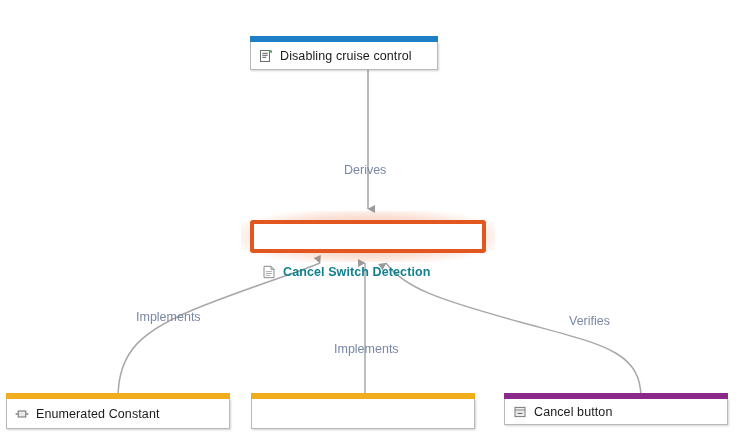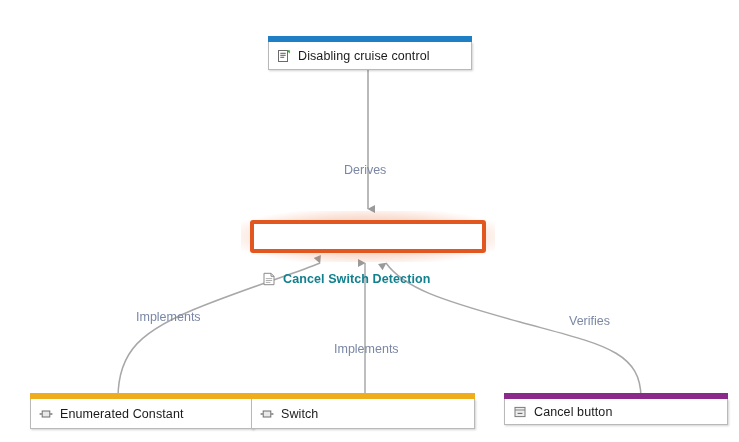--- a/index.html
+++ b/index.html
@@ -80,21 +80,21 @@
     border-radius: 3px;
     box-sizing: border-box;
     background: #ffffff;
     z-index: 1;
   }
   .sel-inner {
     position: absolute;
     left: 4px; top: 4px; right: 4px; bottom: 4px;
     background: #ffffff;
     display: flex;
-    align-items: flex-start;
+    align-items: center;
     z-index: 2;
     margin-top: 48px;
   }
   .node-label.selected-label {
     color: #11808f;
     font-weight: bold;
     font-size: 12.5px;
   }
 
   
@@ -136,21 +136,21 @@
     <path d="M 365,398 L 365,263" fill="none" stroke="#a8a8a8" stroke-width="1.5" marker-end="url(#arrow-up)"></path>
 
     <path d="M 641,398 C 641,350 600,344 520,322 C 440,300 404,288 386,263" fill="none" stroke="#a8a8a8" stroke-width="1.5" marker-end="url(#arrow-up)"></path>
   </svg>
 
   <div class="edge-label" style="left:344px; top:163px;">Derives</div>
   <div class="edge-label" style="left:136px; top:310px;">Implements</div>
   <div class="edge-label" style="left:334px; top:342px;">Implements</div>
   <div class="edge-label" style="left:542px; top:314px;margin-left:27px;">Verifies</div>
 
-  <div class="node" style="left:268px; top:42px; width:204px; height:28px;">
+  <div class="node" style="left:250px; top:42px; width:188px; height:28px;">
     <div class="node-accent" style="background:#1f7fc4;"></div>
     <div class="node-body">
       <svg class="icon" viewBox="0 0 14 14">
         <rect x="1.5" y="1.5" width="9" height="11" fill="#ffffff" stroke="#6b6b6b" stroke-width="1"></rect>
         <line x1="3.3" y1="4.3" x2="8.7" y2="4.3" stroke="#4a4a4a" stroke-width="0.9"></line>
         <line x1="3.3" y1="6.3" x2="8.7" y2="6.3" stroke="#4a4a4a" stroke-width="0.9"></line>
         <line x1="3.3" y1="8.3" x2="7.2" y2="8.3" stroke="#4a4a4a" stroke-width="0.9"></line>
         <path d="M 9.2,1.2 L 12.8,1.2 L 12.8,4.6 Z" fill="#3fa03f"></path>
       </svg>
       <span class="node-label">Disabling cruise control</span>
@@ -167,42 +167,34 @@
           <path d="M 9,1.3 L 9,4.3 L 12,4.3" fill="none" stroke="#8a8a8a" stroke-width="1"></path>
           <line x1="3.8" y1="6.6" x2="10.2" y2="6.6" stroke="#9a9a9a" stroke-width="0.8"></line>
           <line x1="3.8" y1="8.5" x2="10.2" y2="8.5" stroke="#9a9a9a" stroke-width="0.8"></line>
           <line x1="3.8" y1="10.4" x2="8.4" y2="10.4" stroke="#9a9a9a" stroke-width="0.8"></line>
         </svg>
         <span class="node-label selected-label">Cancel Switch Detection</span>
       </div>
     </div>
   </div>
 
-  <div class="node" style="left:6px; top:399px; width:224px; height:30px;margin-left:24px;">
+  <div class="node" style="left:6px; top:399px; width:224px; height:30px;">
     <div class="node-accent" style="background:#f0ad1b;"></div>
     <div class="node-body">
       <svg class="icon" viewBox="0 0 14 14">
         <rect x="3.2" y="4" width="7.6" height="6" fill="#e9e9e9" stroke="#6f6f6f" stroke-width="1"></rect>
         <rect x="0.6" y="6" width="2.4" height="2" fill="#9a9a9a"></rect>
         <rect x="11" y="6" width="2.4" height="2" fill="#9a9a9a"></rect>
       </svg>
       <span class="node-label">Enumerated Constant</span>
     </div>
   </div>
 
   <div class="node" style="left:251px; top:399px; width:224px; height:30px;">
     <div class="node-accent" style="background:#f0ad1b;"></div>
-    <div class="node-body">
-      <svg class="icon" viewBox="0 0 14 14">
-        <rect x="3.2" y="4" width="7.6" height="6" fill="#e9e9e9" stroke="#6f6f6f" stroke-width="1"></rect>
-        <rect x="0.6" y="6" width="2.4" height="2" fill="#9a9a9a"></rect>
-        <rect x="11" y="6" width="2.4" height="2" fill="#9a9a9a"></rect>
-      </svg>
-      <span class="node-label">Switch</span>
-    </div>
   </div>
 
   <div class="node" style="left:504px; top:399px; width:224px; height:26px;">
     <div class="node-accent" style="background:#8c2a8c;"></div>
     <div class="node-body">
       <svg class="icon" viewBox="0 0 14 14">
         <rect x="2" y="2.4" width="10" height="9.2" fill="#ededed" stroke="#7a7a7a" stroke-width="1"></rect>
         <line x1="2" y1="5" x2="12" y2="5" stroke="#7a7a7a" stroke-width="0.9"></line>
         <line x1="4.6" y1="8.4" x2="9.4" y2="8.4" stroke="#6a6a6a" stroke-width="1.1"></line>
       </svg>

